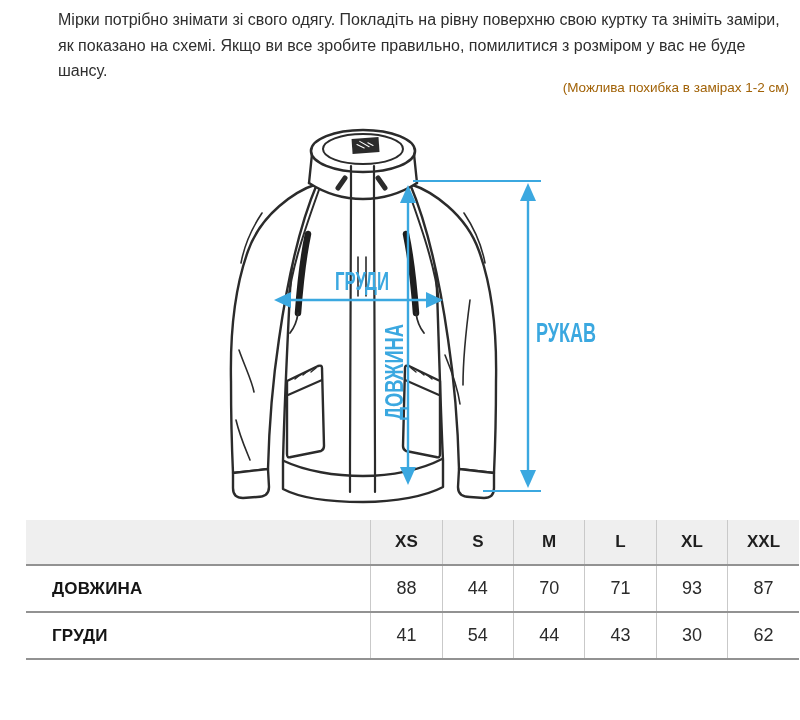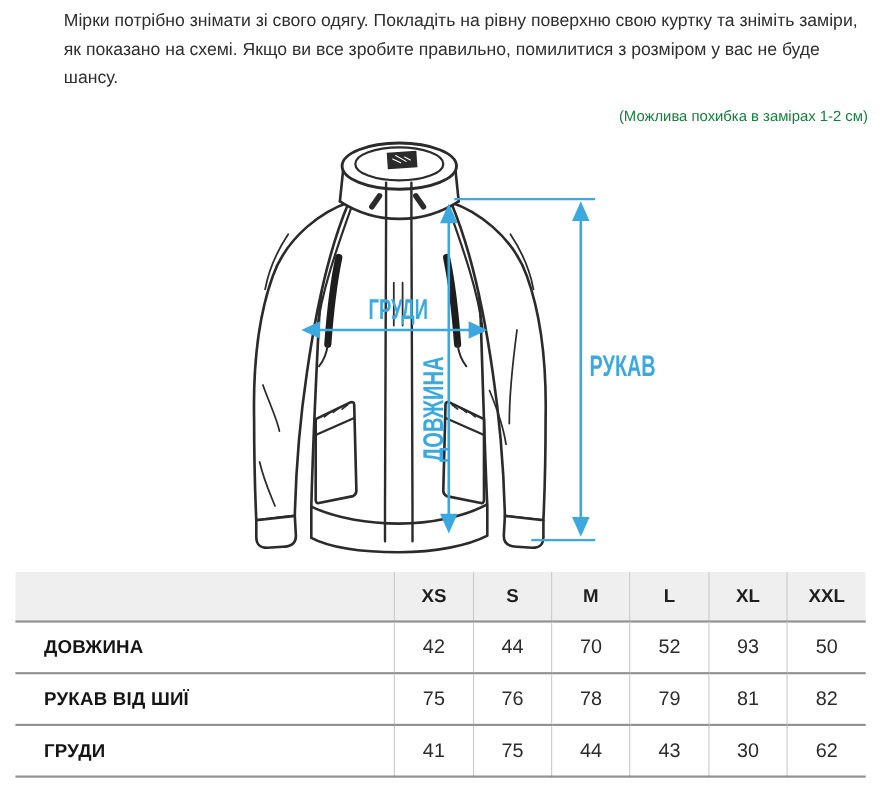--- a/index.html
+++ b/index.html
@@ -5,29 +5,29 @@
   html,body{margin:0;padding:0;}
   body{
     width:800px;height:720px;position:relative;background:#ffffff;
     font-family:"Liberation Sans",sans-serif;overflow:hidden;
   }
   .intro{
     position:absolute;left:33px;top:7px;width:740px;
     font-size:16px;line-height:25.5px;color:#2e2e2e;margin-left:25px;
   }
   .note{
-    position:absolute;top:98px;right:11px;
-    font-size:13.5px;color:#15803d;
+    position:absolute;top:80px;right:11px;
+    font-size:13.5px;color:#a16207;
   }
   .diagram{position:absolute;left:195px;top:108px;}
   .dlabel{
     font-family:"Liberation Sans",sans-serif;
     font-weight:bold;fill:#3BA8E0;
   }
-  .size-table-wrap{position:absolute;left:14px;top:520px;width:773px;}
+  .size-table-wrap{position:absolute;left:26px;top:520px;width:773px;}
   table{width:100%;border-collapse:collapse;table-layout:fixed;border-bottom:2px solid #929292;}
   col.label-col{width:44.6%;}
   th,td{border-left:1px solid #c9c9c9;text-align:center;vertical-align:middle;padding:0;}
   th:first-child,td:first-child{border-left:none;text-align:left;padding-left:26px;}
   thead th{background:#efefef;height:44px;font-size:17px;font-weight:bold;color:#1f1f1f;}
   tbody td{height:45px;font-size:18px;color:#2b2b2b;border-top:2px solid #929292;}
   tbody td.rowlabel{font-weight:bold;font-size:17px;color:#151515;letter-spacing:.2px;}
 </style>
 </head>
 <body>
@@ -139,40 +139,31 @@
         <th>S</th>
         <th>M</th>
         <th>L</th>
         <th>XL</th>
         <th>XXL</th>
       </tr>
     </thead>
     <tbody>
       <tr>
         <td class="rowlabel">ДОВЖИНА</td>
-        <td>42</td>
+        <td>88</td>
         <td>44</td>
         <td>70</td>
-        <td>52</td>
+        <td>71</td>
         <td>93</td>
-        <td>50</td>
-      </tr>
-      <tr>
-        <td class="rowlabel">РУКАВ ВІД ШИЇ</td>
-        <td>75</td>
-        <td>76</td>
-        <td>78</td>
-        <td>79</td>
-        <td>81</td>
-        <td>82</td>
+        <td>87</td>
       </tr>
       <tr>
         <td class="rowlabel">ГРУДИ</td>
         <td>41</td>
-        <td>75</td>
+        <td>54</td>
         <td>44</td>
         <td>43</td>
         <td>30</td>
         <td>62</td>
       </tr>
     </tbody>
   </table>
 </div>
 
 </body></html>

